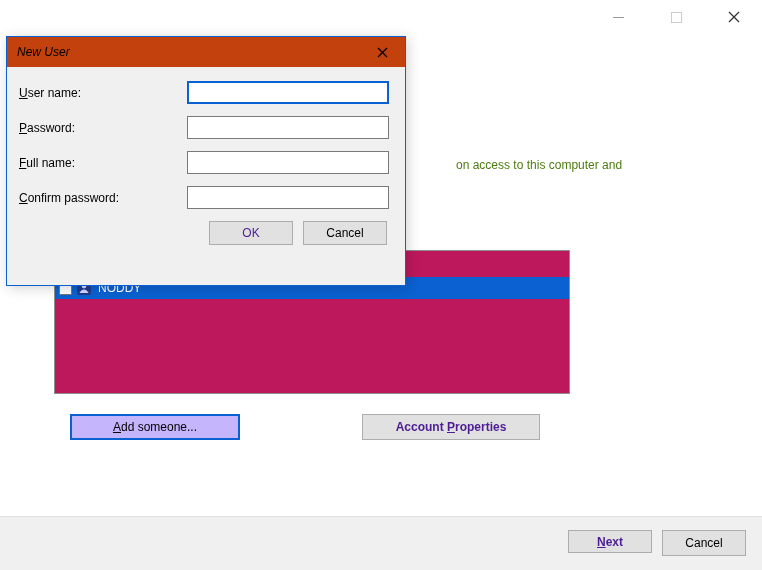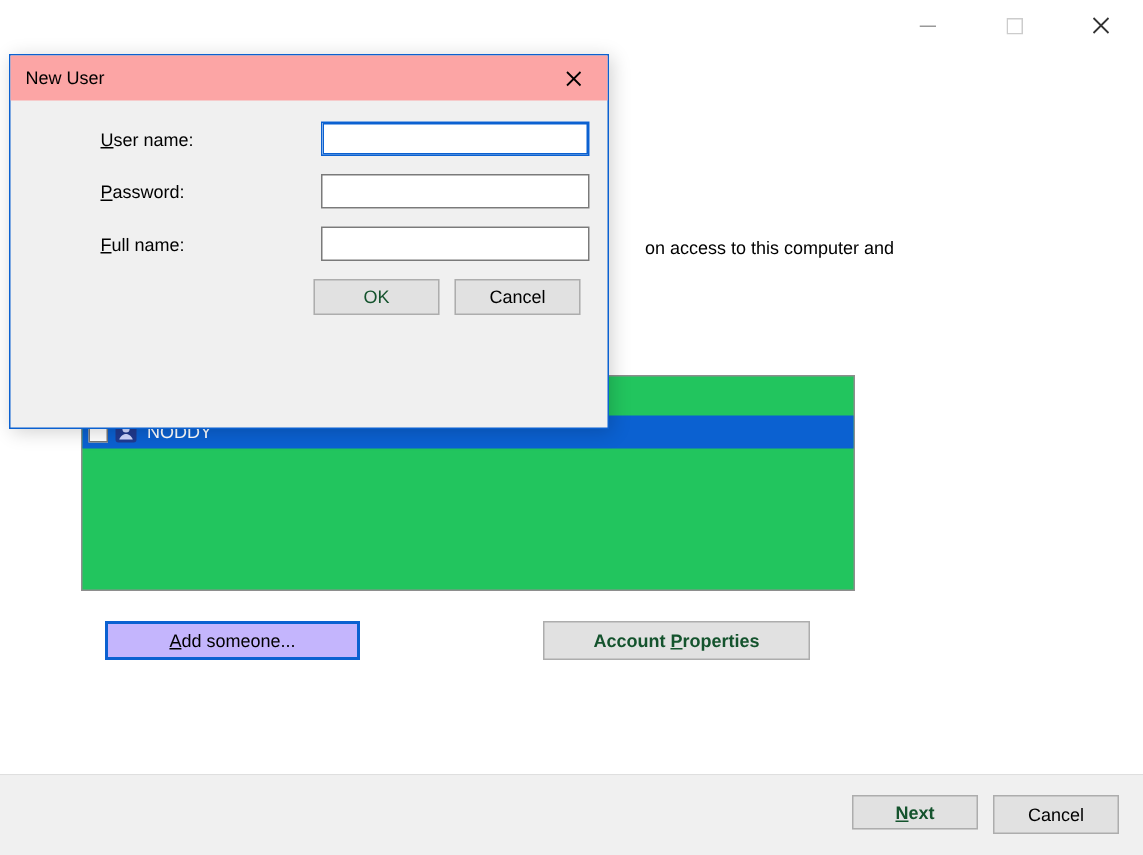--- a/index.html
+++ b/index.html
@@ -10,40 +10,40 @@
   .parent-titlebar {
     position: absolute; top: 0; left: 0; right: 0; height: 34px;
     display: flex; justify-content: flex-end; align-items: center;
     padding-right: 8px; gap: 18px;
   }
   .win-ctrl { width: 40px; height: 28px; display:flex; align-items:center; justify-content:center; color:#999; }
   .win-ctrl svg { width: 11px; height: 11px; }
   .win-ctrl.close svg { width: 12px; height: 12px; }
 
   .helper-text {
-    position: absolute; left: 430px; top: 158px; color: #000000;
+    position: absolute; left: 456px; top: 158px; color: #4d7c0f;
   }
 
   
   .user-listbox {
     position: absolute; left: 54px; top: 250px; width: 516px; height: 144px;
-    border: 1px solid #8e8e8e; background: #22c55e; padding-top: 26px;
+    border: 1px solid #8e8e8e; background: #be185d; padding-top: 26px;
   }
   .user-row {
     display: flex; align-items: center; height: 22px; padding-left: 4px; gap: 4px;
   }
   .user-row.sel { background: #0b61d1; color: #fff; }
   .user-check { width: 13px; height: 13px; border: 1px solid #777; background: #fff; }
   .user-icon { width: 16px; height: 16px; flex: 0 0 16px; }
   .user-icon svg { width: 16px; height: 16px; display:block; }
   .user-label { padding-left: 2px; }
 
   
   .btn { border: 1px solid #adadad; background: #e1e1e1; height: 24px; display:flex; align-items:center; justify-content:center; padding: 0 10px; cursor: default; }
-  .btn.disabled { color: #14532d; }
+  .btn.disabled { color: #4c1d95; }
   .add-someone-btn {
     position: absolute; left: 70px; top: 414px; width: 170px; height: 26px;
     border: 2px solid #0b61d1; background: #c4b5fd;
     display:flex; align-items:center; justify-content:center;
   }
   .acct-props-btn {
     position: absolute; left: 362px; top: 414px; width: 178px; height: 26px;
     color:#9a9a9a;
     font-weight:bold;
   }
@@ -55,28 +55,29 @@
   .next-btn { position:absolute; right: 110px; top: 530px; width: 84px; height: 23px; color:#9a9a9a;font-weight:bold; }
   .cancel-bottom-btn { position:absolute; right: 16px; top: 530px; width: 84px; height: 26px; }
 
   
   .dlg {
     position: absolute; left: 6px; top: 36px; width: 400px; height: 250px;
     background: #f0f0f0; border: 1px solid #0b61d1;
     box-shadow: 2px 2px 12px rgba(0,0,0,.18);
   }
   .dlg-titlebar {
-    height: 30px; background: #fca5a5; display:flex; align-items:center; justify-content:space-between;
+    height: 30px; background: #c2410c; display:flex; align-items:center; justify-content:space-between;
     padding: 0 6px 0 10px;
+    font-style: italic;
   }
   .dlg-title { font-size: 12px; }
   .dlg-close { width: 34px; height: 24px; display:flex; align-items:center; justify-content:center; }
   .dlg-close svg { width: 11px; height: 11px; }
   .dlg-body { padding: 14px 12px 10px 12px; }
-  .form-row { display:flex; align-items:center; margin-bottom: 12px; margin-left: 48px; }
+  .form-row { display:flex; align-items:center; margin-bottom: 12px; }
   .form-label { width: 168px; }
   .form-input { width: 202px; height: 23px; border: 1px solid #7a7a7a; background:#fff; padding: 0 4px; outline: none; }
   .form-input.focus { border: 1px solid #0b61d1; box-shadow: 0 0 0 1px #0b61d1 inset; }
   .dlg-buttons { display:flex; justify-content:flex-end; gap: 10px; margin-top: 10px; padding-right: 6px; }
   .dlg-ok { width: 84px; height: 24px; color:#9a9a9a; }
   .dlg-cancel { width: 84px; height: 24px; }
 </style>
 </head>
 <body>
 
@@ -158,20 +159,24 @@
       <div class="form-row">
         <span class="form-label"><span class="mn-under">P</span><span>assword:</span></span>
         <input class="form-input" type="password" value="" style="">
       </div>
 
       <div class="form-row">
         <span class="form-label"><span class="mn-under">F</span><span>ull name:</span></span>
         <input class="form-input" type="text" value="" style="">
       </div>
 
+      <div class="form-row">
+        <span class="form-label"><span class="mn-under">C</span><span>onfirm password:</span></span>
+        <input class="form-input" type="password" value="" style="">
+      </div>
 
       <div class="dlg-buttons">
         <div class="btn dlg-ok disabled">
             <span>OK</span>
           </div>
         <div class="btn dlg-cancel">
             <span>Cancel</span>
           </div>
       </div>
 

